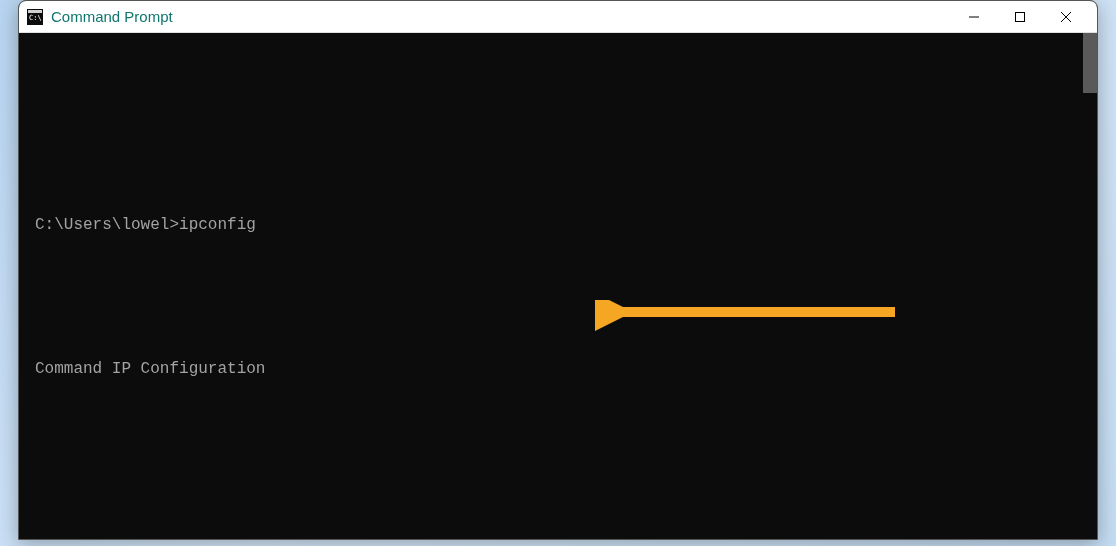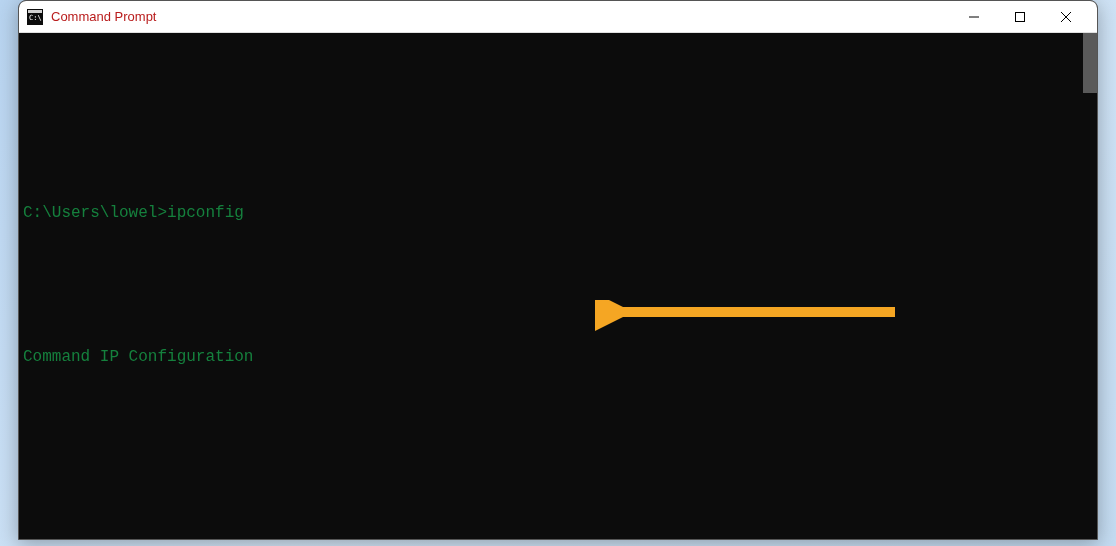--- a/index.html
+++ b/index.html
@@ -38,43 +38,43 @@
       display: flex;
       align-items: center;
       justify-content: center;
     }
     .titlebar-icon svg {
       width: 16px;
       height: 16px;
     }
     .titlebar-title {
       flex: 1;
-      font-size: 13px;
-      color: #b91c1c;
+      font-size: 15px;
+      color: #0f766e;
     }
     .titlebar-controls {
       display: flex;
       gap: 0;
     }
     .titlebar-btn {
       width: 46px;
       height: 32px;
       display: flex;
       align-items: center;
       justify-content: center;
       cursor: pointer;
       color: #000;
     }
     .terminal {
       background: #0c0c0c;
-      color: #15803d;
+      color: #a3a3a3;
       font-family: Consolas, "Courier New", monospace;
       font-size: 16px;
       line-height: 24px;
-      padding: 0;
+      padding: 12px;
       height: calc(100% - 32px);
       overflow: hidden;
       position: relative;
       white-space: pre;
     }
     .terminal-content {
       padding: 0;
     }
     .terminal-line {
       padding: 0 4px;

